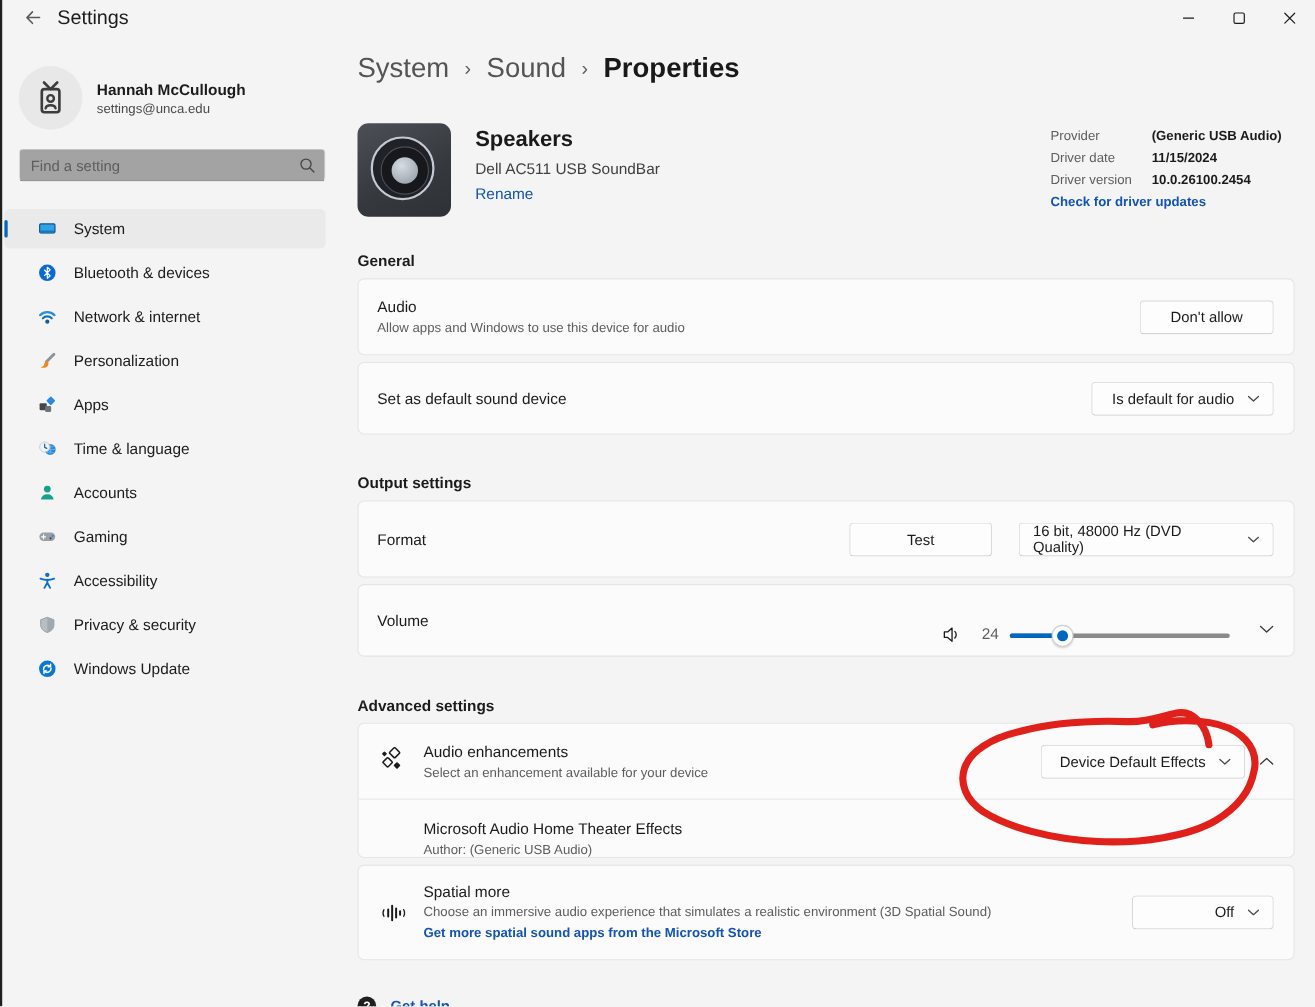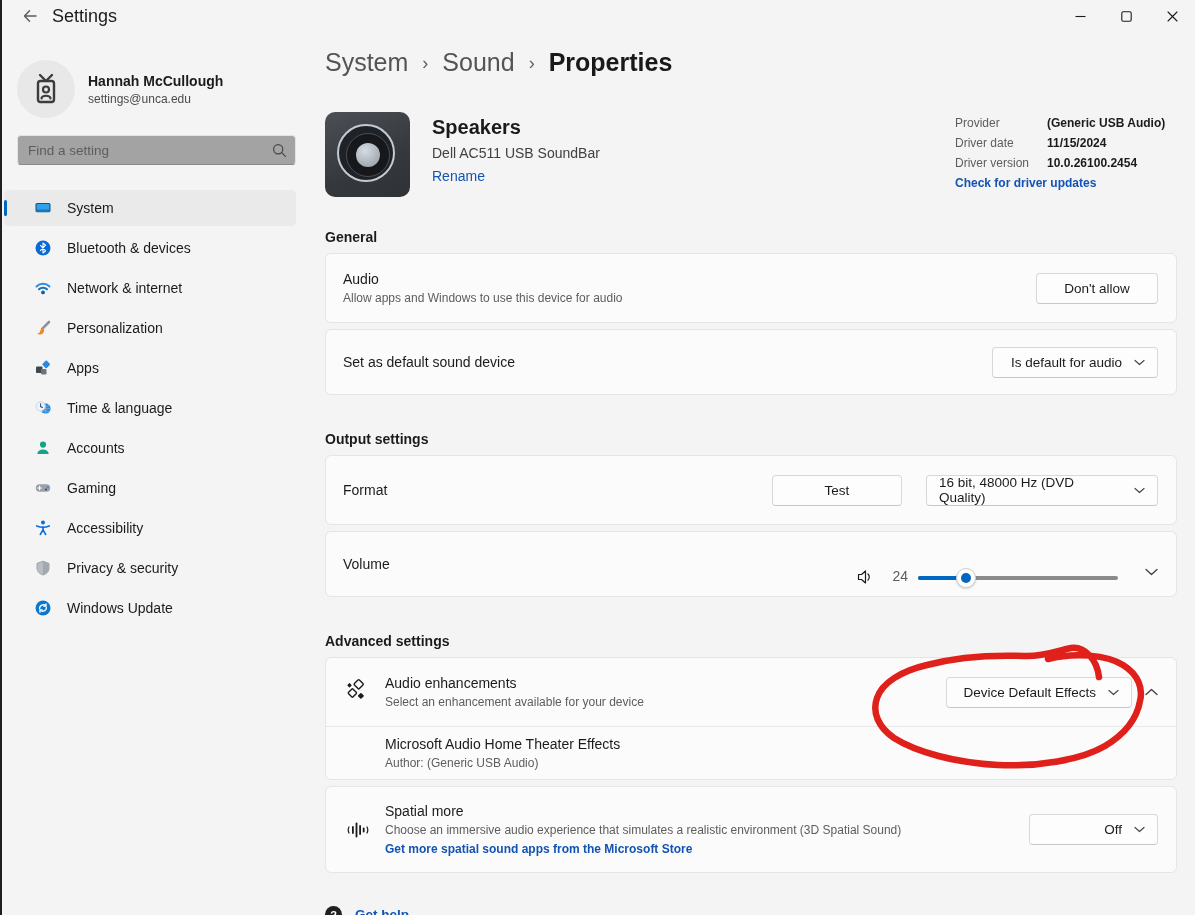--- a/index.html
+++ b/index.html
@@ -74,21 +74,21 @@
   .vol-controls { display:flex; align-items:flex-start;margin-top:28px; }
   .vol-value { font-size:14px; color:#5d5d5d; margin:0 10px 0 14px; width:20px; text-align:right; }
   .slider { position:relative; width:200px; height:20px; margin-right:14px; }
   .slider-track { position:absolute; left:0; right:0; top:8px; height:4px; border-radius:2px; background:#8a8a8a; }
   .slider-fill { position:absolute; left:0; top:8px; height:4px; border-radius:2px; background:#0067c0; width:24%; }
   .slider-thumb { position:absolute; top:0; left:24%; width:20px; height:20px; margin-left:-10px; border-radius:50%; background:#ffffff; border:1px solid #d0d0d0; box-shadow:0 1px 2px rgba(0,0,0,.18); }
   .slider-thumb::after { content:""; position:absolute; left:4px; top:4px; width:10px; height:10px; border-radius:50%; background:#0067c0; }
   .expander-chevron { margin-left:13px; display:flex; cursor:pointer; }
 
   .enh-divider { height:1px; background:#e8e8e8; margin:0; }
-  .enh-sub { padding-left:59px; }
+  .enh-sub { padding-left:59px;align-items:flex-end; }
 
   .spatial-link { font-size:12px; font-weight:700; margin-top:5px; display:inline-block; }
 
   .footer { display:flex; align-items:center; margin-top:33px; }
   .help-icon { width:17px; height:17px; border-radius:50%; background:#1f1f1f; color:#fff; font-size:11px; font-weight:700; display:flex; align-items:center; justify-content:center; margin-right:13px; }
   .help-link { font-size:13.5px; font-weight:700; }
 
   .annotation-overlay { position:absolute; left:0; top:0; width:1195px; height:915px; pointer-events:none; z-index:60; }
 </style>
 </head>

